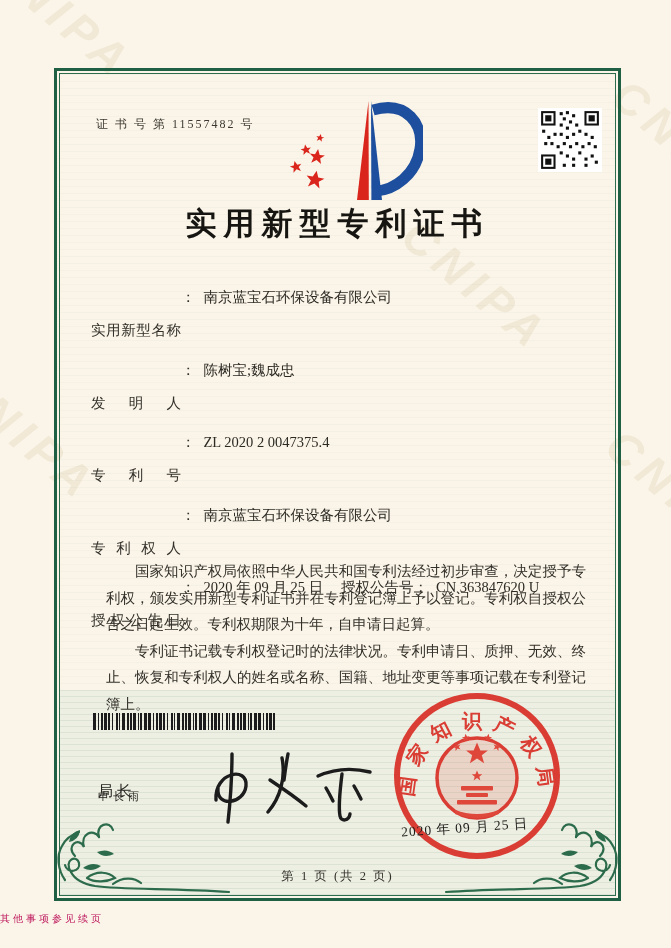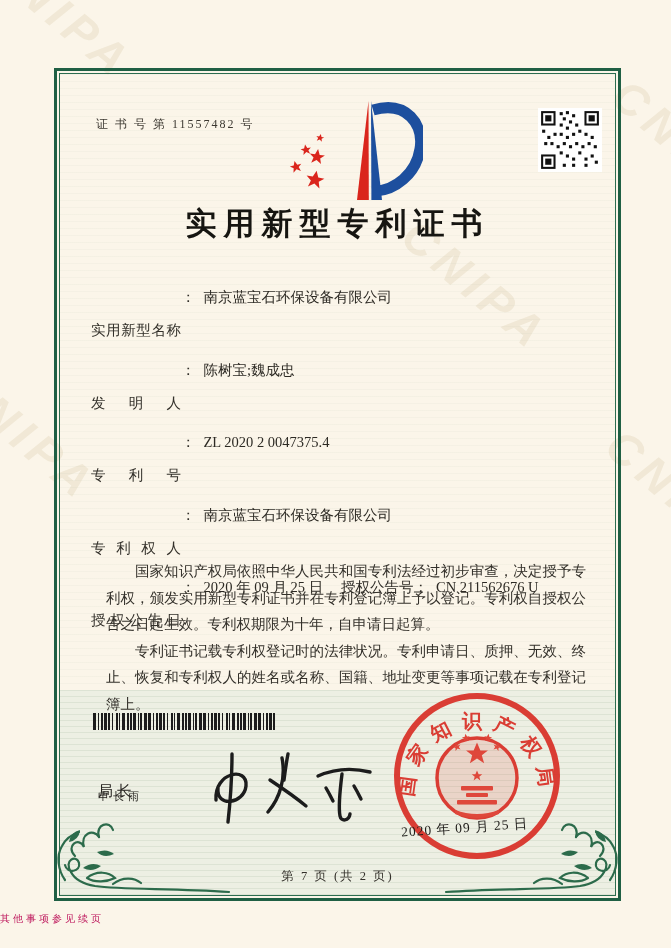--- a/index.html
+++ b/index.html
@@ -190,21 +190,21 @@
           </div>
           <div class="frow">
             <span class="flabel">专利号</span><span class="fcolon">：</span><span class="fvalue">ZL 2020 2 0047375.4</span>
           </div>
           <div class="frow">
             <span class="flabel">专利权人</span><span class="fcolon">：</span><span class="fvalue">南京蓝宝石环保设备有限公司</span>
           </div>
           <div class="frow">
             <span class="flabel">授权公告日</span><span class="fcolon">：</span><span class="fvalue">2020 年 09 月 25 日</span>
             <span class="grp2">
-              <span>授权公告号</span><span class="fcolon">：</span><span class="fvalue">CN 211562676 U</span>
+              <span>授权公告号</span><span class="fcolon">：</span><span class="fvalue">CN 363847620 U</span>
             </span>
           </div>
         </div>
 
         <div class="bodytext">
           <p>国家知识产权局依照中华人民共和国专利法经过初步审查，决定授予专利权，颁发实用新型专利证书并在专利登记簿上予以登记。专利权自授权公告之日起生效。专利权期限为十年，自申请日起算。</p>
           <p>专利证书记载专利权登记时的法律状况。专利申请日、质押、无效、终止、恢复和专利权人的姓名或名称、国籍、地址变更等事项记载在专利登记簿上。</p>
         </div>
 
         <svg class="barcode" viewBox="0 0 184 17" preserveAspectRatio="none">
@@ -251,21 +251,21 @@
                 <rect x="70" y="96" width="32" height="4.5" rx="1"></rect>
                 <rect x="75" y="103" width="22" height="4" rx="1"></rect>
                 <rect x="66" y="110" width="40" height="4.5" rx="1"></rect>
                 <path d="M64,120 q22,8 44,0 l0,4 q-22,8 -44,0 Z"></path>
               </g>
             </g>
           </svg>
           <div class="seal-date">2020 年 09 月 25 日</div>
         </div>
 
-        <div class="page-indicator">第 7 页 (共 2 页)</div>
+        <div class="page-indicator">第 1 页 (共 2 页)</div>
 
         <svg class="flourish left" viewBox="0 0 178 92">
           <g fill="none" stroke="#2c6b4b" stroke-width="2.2" stroke-linecap="round">
             <path d="M176,84 C120,80 70,82 42,78 C30,76 22,72 18,64"></path>
             <path d="M18,64 C10,52 24,46 26,55 C28,64 14,66 12,57"></path>
             <path d="M22,48 C12,38 26,28 31,39 C27,26 40,20 46,29"></path>
             <path d="M46,29 C42,16 57,12 60,22"></path>
             <path d="M12,72 C5,62 3,48 9,38 C13,30 20,26 26,24"></path>
             <path d="M34,70 C44,62 56,64 62,70 C54,74 42,75 34,70"></path>
             <path d="M60,76 C70,68 82,70 88,75"></path>

